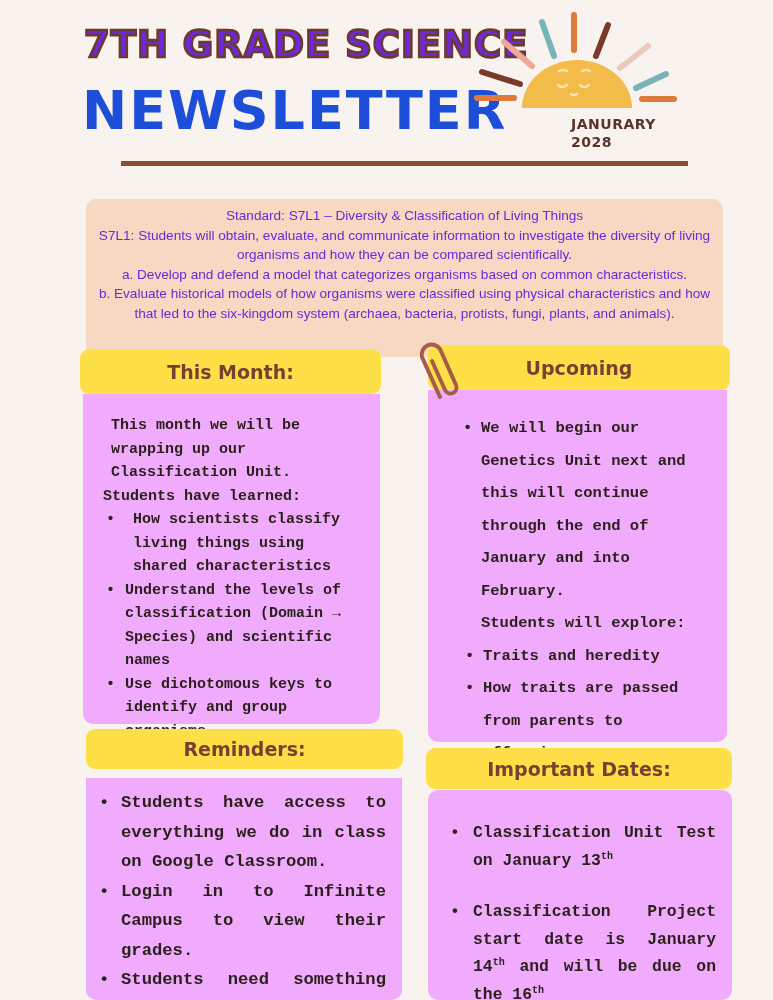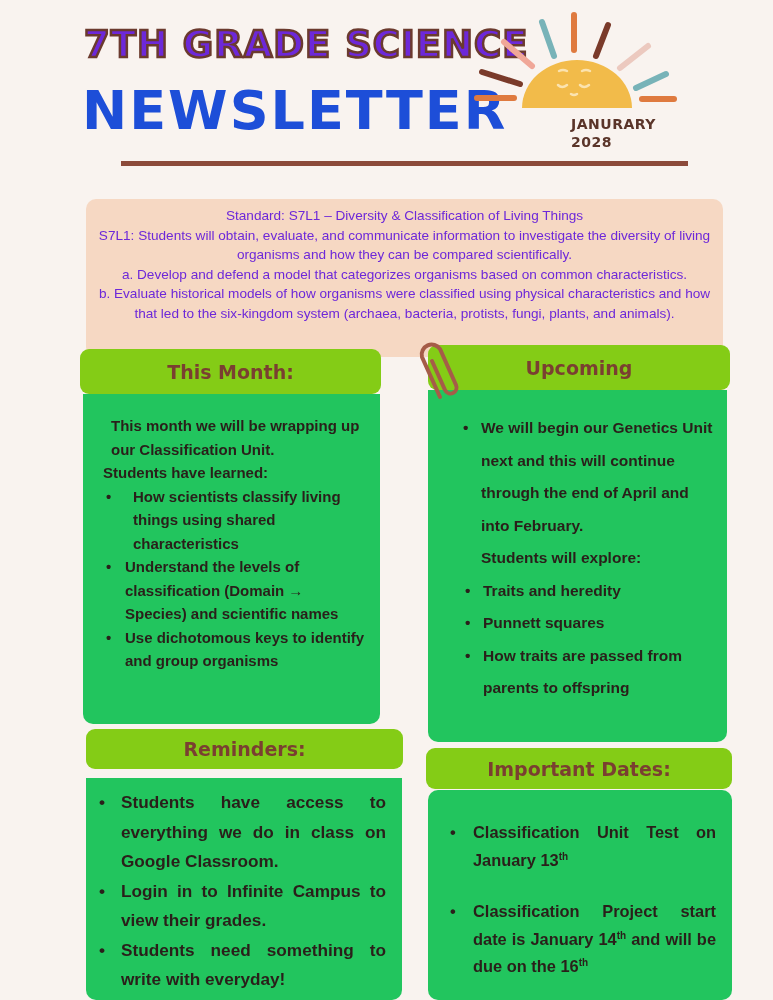--- a/index.html
+++ b/index.html
@@ -58,32 +58,32 @@
       text-align: center;
       font-family: "Liberation Sans", sans-serif;
       font-size: 13.6px;
       line-height: 19.6px;
       color: #6d28d9;
       margin-top: 24px;
     }
 
     
     .sec-head {
-      background: #84cc16;
+      background: #fde047;
       border-radius: 9px;
       display: flex; align-items: center; justify-content: center;
       font-family: "DejaVu Sans", sans-serif;
       font-weight: bold;
       font-size: 19px;
       color: #7a3f31;
     }
     .sec-body {
-      background: #22c55e;
+      background: #f0abfc;
       border-radius: 0 0 10px 10px;
-      font-family: Liberation Sans, sans-serif;
+      font-family: Liberation Mono, monospace;
       font-weight: bold;
       color: #2a1f1a;
     }
 
     .tm-head { left: 80px; top: 349px; width: 301px; height: 45px; }
     .tm-body { left: 83px; top: 394px; width: 297px; height: 330px; padding: 20px 14px 0 14px; font-size: 15px; line-height: 23.5px; }
     .tm-body .intro { padding-left: 14px; text-indent: 0; }
     .tm-body .learned { padding-left: 6px; }
     .tm-body ul { list-style: none; padding-left: 28px; }
     .tm-body li { position: relative; }
@@ -159,26 +159,25 @@
   <ul>
     <li style="padding-left:8px">How scientists classify living things using shared characteristics</li>
     <li>Understand the levels of classification (Domain → Species) and scientific names</li>
     <li>Use dichotomous keys to identify and group organisms</li>
   </ul>
 </div>
 
 <div class="abs sec-head up-head">Upcoming</div>
 <div class="abs sec-body up-body">
   <ul>
-    <li>We will begin our Genetics Unit  next and this will continue through the end of April and into February.</li>
+    <li>We will begin our Genetics Unit  next and this will continue through the end of January and into February.</li>
   </ul>
   <div style="padding-left:31px">Students will explore:</div>
   <ul style="padding-left:33px">
     <li>Traits and heredity</li>
-    <li>Punnett squares</li>
     <li>How traits are passed from parents to offspring</li>
   </ul>
 </div>
 
 <svg class="abs paperclip" viewBox="0 0 60 70">
   <path d="M30 62 L12 22 A10 10 0 0 1 30 14 L46 50 A6 6 0 0 1 35 55 L22 26" fill="none" stroke="#a55c48" stroke-width="4" stroke-linecap="round"></path>
 </svg>
 
 <div class="abs sec-head rm-head">Reminders:</div>
 <div class="abs sec-body rm-body">

